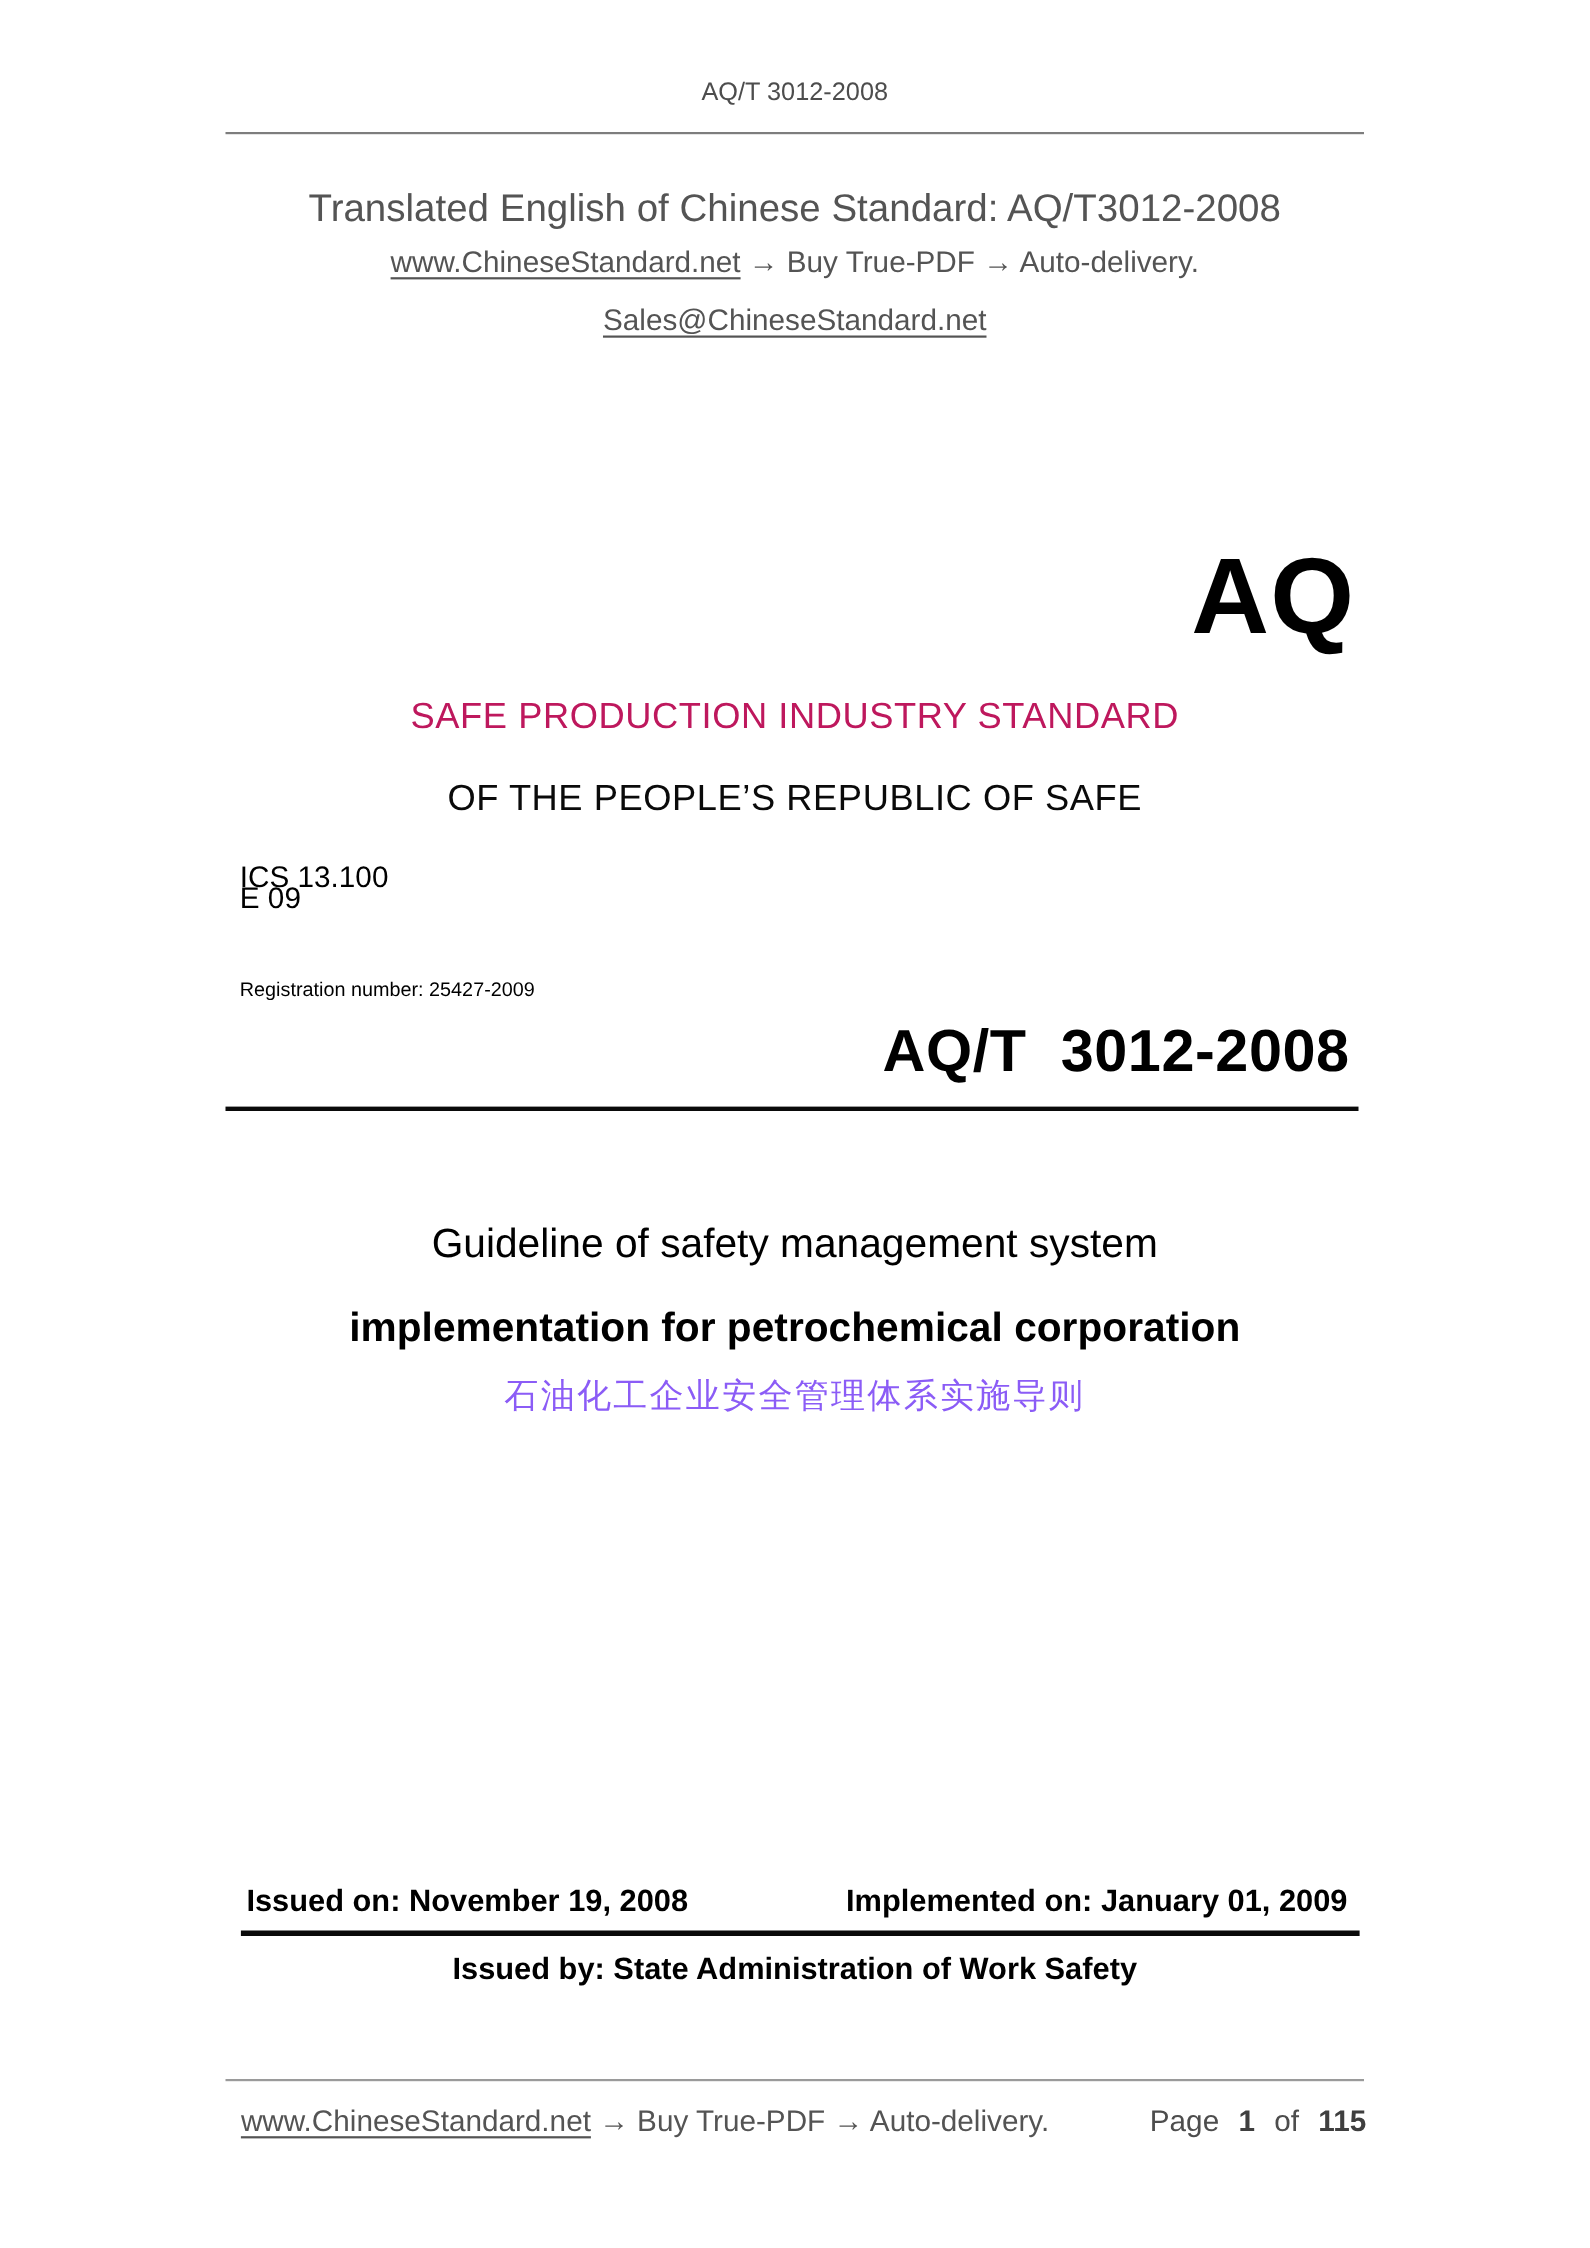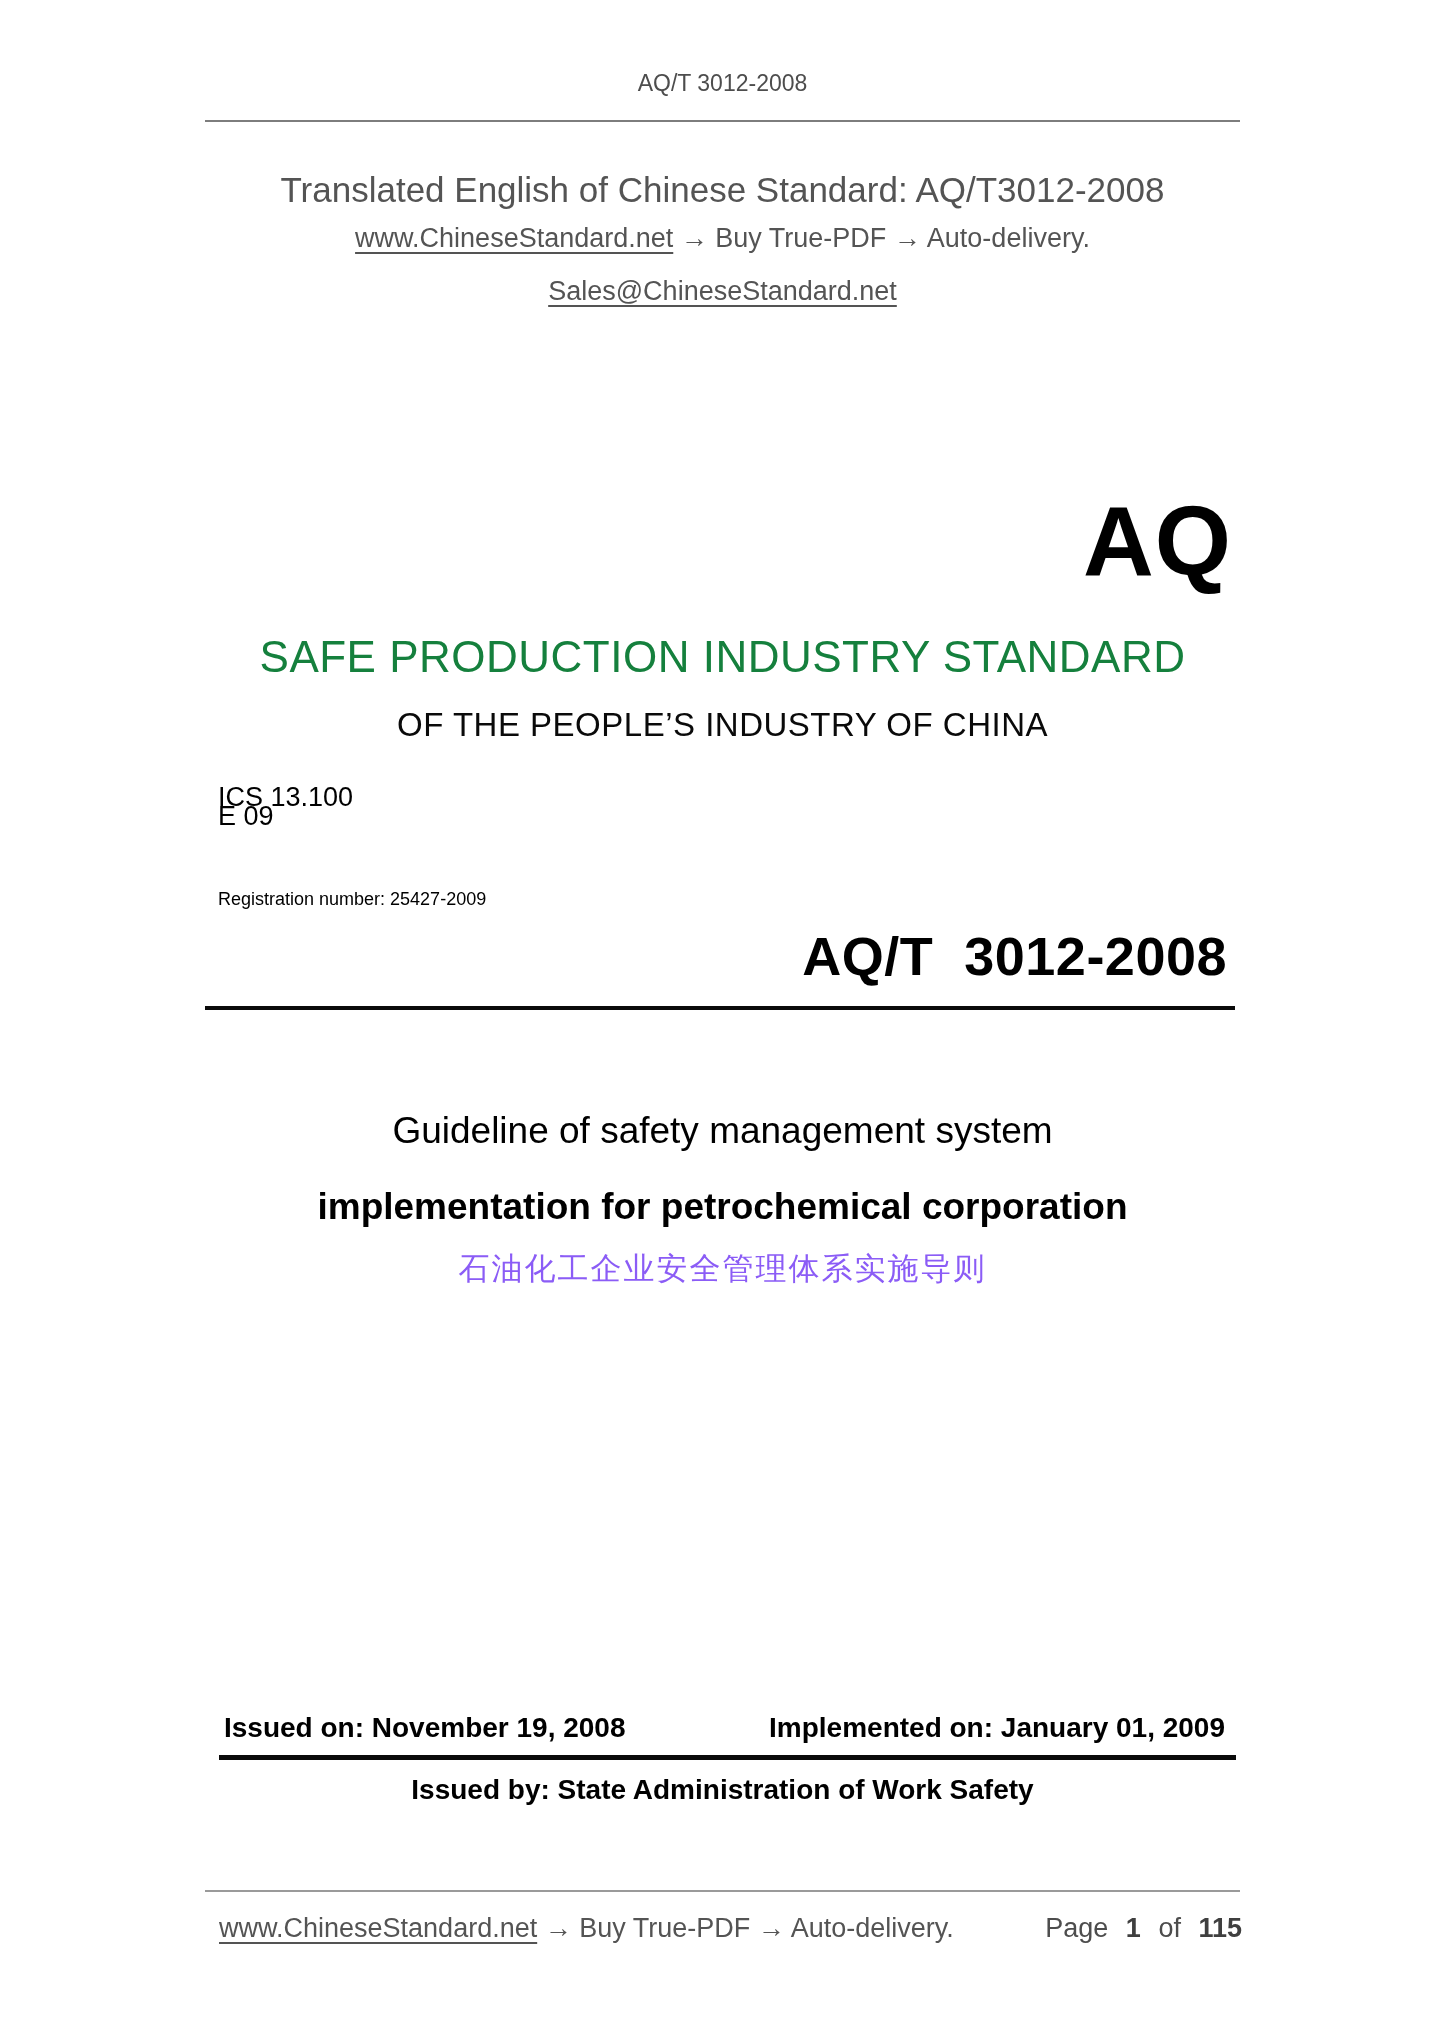--- a/index.html
+++ b/index.html
@@ -46,21 +46,21 @@
   .ulink { text-decoration: underline; text-underline-offset: 5px; color: inherit; cursor: pointer; }
 
   
   .aq-logo {
     position: absolute; top: 492px; right: 213px;
     font-size: 98px; font-weight: 700; line-height: 1; color: #000;
     letter-spacing: 1px;
   }
   .org-line-1 {
     position: absolute; top: 632px; left: 0;
-    font-size: 44px; color: #15803d; letter-spacing: 0.5px;
+    font-size: 33px; color: #be185d; letter-spacing: 0.5px;
   }
   .org-line-2 {
     position: absolute; top: 706px; left: 0;
     font-size: 33px; color: #0a0a0a; letter-spacing: 0.5px;
   }
   .ics-line   { position: absolute; top: 782px; left: 218px; font-size: 27px; }
   .class-line { position: absolute; top: 801px; left: 218px; font-size: 27px; text-align: right; }
   .reg-line   { position: absolute; top: 889px; left: 218px; font-size: 18px; }
   .std-code {
     position: absolute; top: 925px; right: 218px;
@@ -126,21 +126,21 @@
 
   <div class="top-code centered">AQ/T 3012-2008</div>
   <div class="hr-header"></div>
 
   <div class="translated-line centered">Translated English of Chinese Standard: AQ/T3012-2008</div>
   <div class="buy-line centered"><span class="ulink">www.ChineseStandard.net</span><span> → Buy True-PDF → Auto-delivery.</span></div>
   <div class="email-line centered"><span class="ulink">Sales@ChineseStandard.net</span></div>
 
   <div class="aq-logo">AQ</div>
   <div class="org-line-1 centered">SAFE PRODUCTION INDUSTRY STANDARD</div>
-  <div class="org-line-2 centered">OF THE PEOPLE’S INDUSTRY OF CHINA</div>
+  <div class="org-line-2 centered">OF THE PEOPLE’S REPUBLIC OF SAFE</div>
 
   <div class="ics-line">ICS 13.100</div>
   <div class="class-line">E 09</div>
   <div class="reg-line">Registration number: 25427-2009</div>
 
   <div class="std-code">AQ/T  3012-2008</div>
   <div class="hr-code"></div>
 
   <div class="title-1 centered">Guideline of safety management system</div>
   <div class="title-2 centered">implementation for petrochemical corporation</div>

